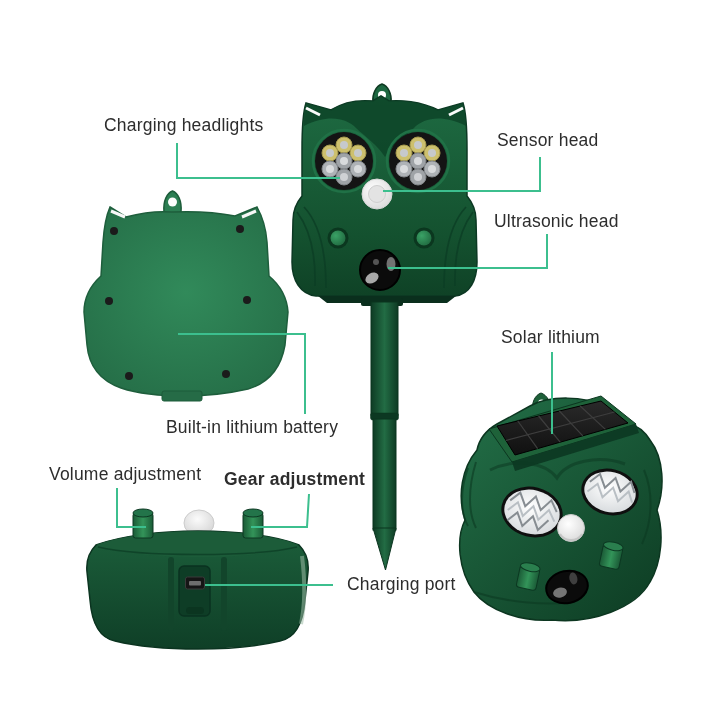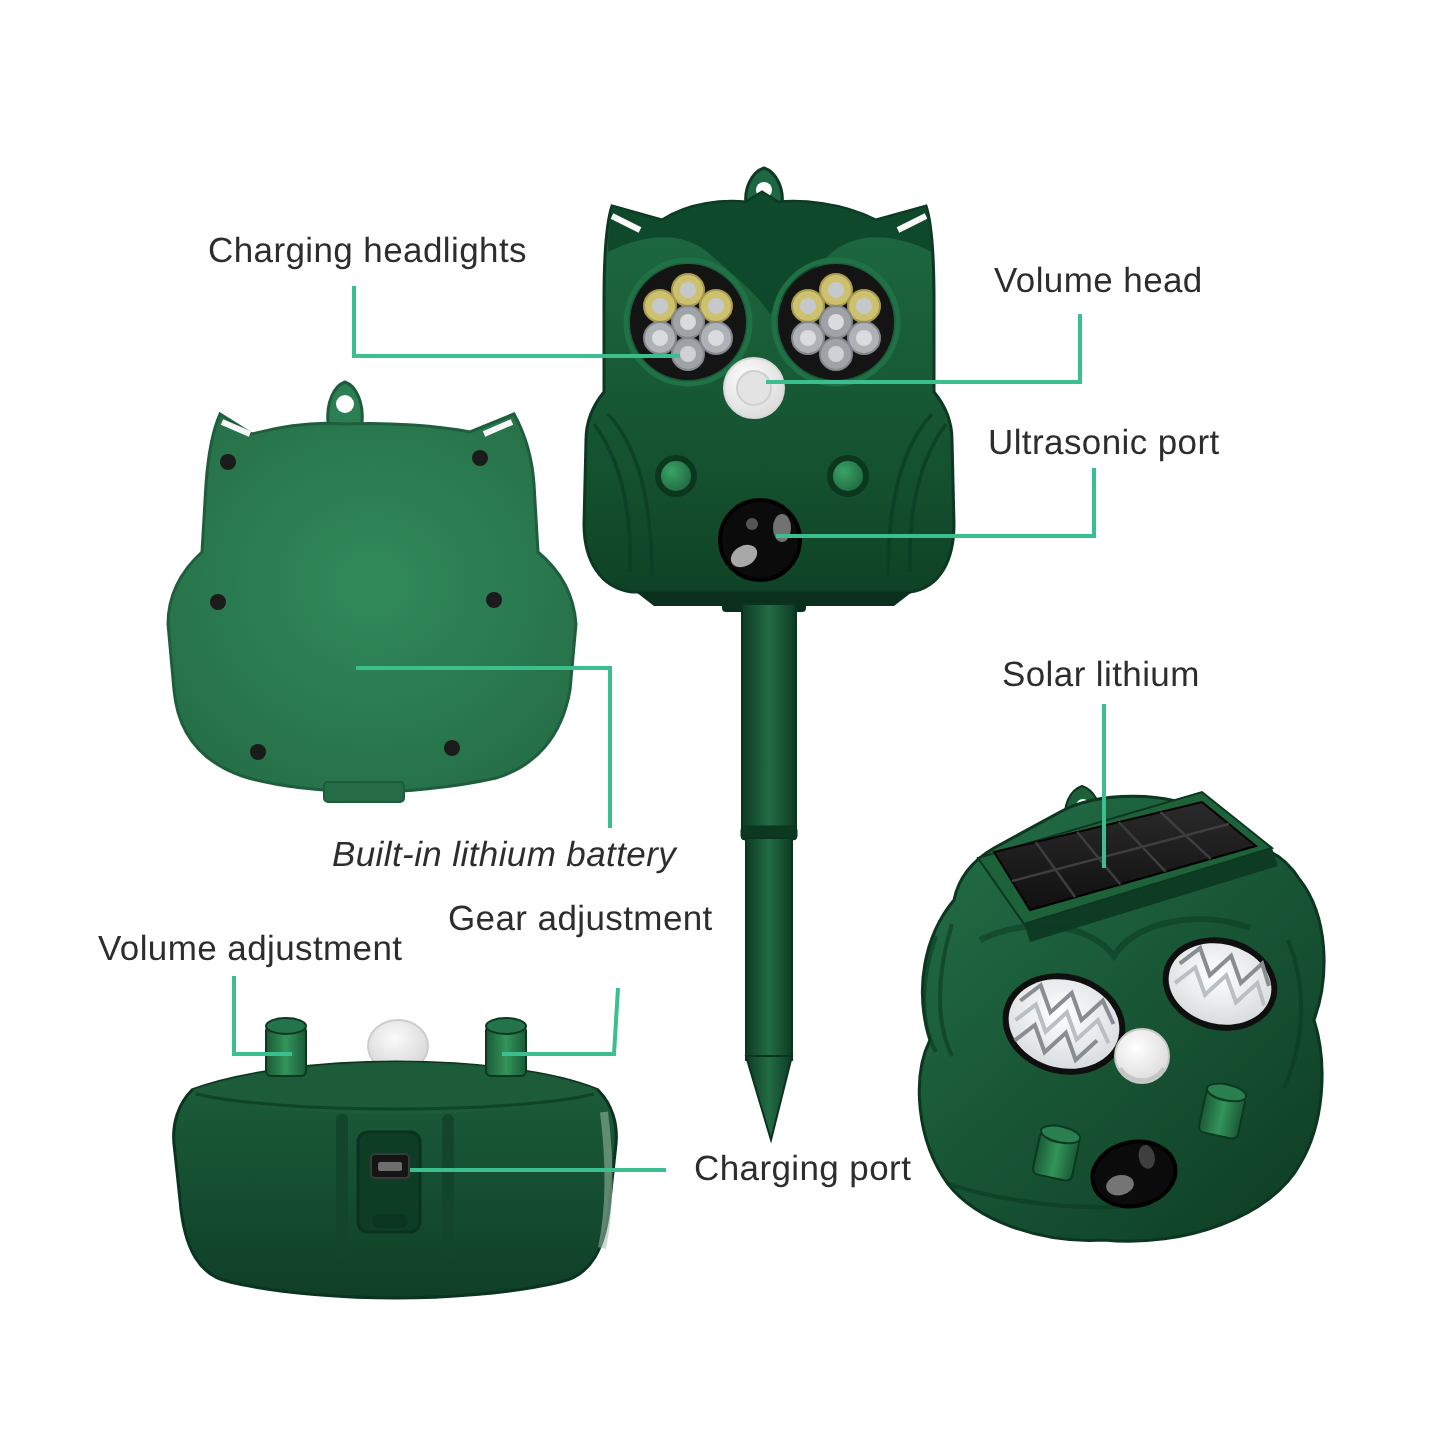--- a/index.html
+++ b/index.html
@@ -267,20 +267,20 @@
       <polyline points="547,234 547,268 388,268"></polyline>
       <polyline points="552,352 552,434"></polyline>
       <polyline points="178,334 305,334 305,414"></polyline>
       <polyline points="117,488 117,527 146,527"></polyline>
       <polyline points="309,494 307,527 251,527"></polyline>
       <polyline points="205,585 333,585"></polyline>
     </g>
   </svg>
 
   <div class="label" style="left:104px;top:115px;">Charging headlights</div>
-  <div class="label" style="left:497px;top:130px;">Volume head</div>
-  <div class="label" style="left:494px;top:211px;">Ultrasonic port</div>
+  <div class="label" style="left:497px;top:130px;">Sensor head</div>
+  <div class="label" style="left:494px;top:211px;">Ultrasonic head</div>
   <div class="label" style="left:501px;top:327px;">Solar lithium</div>
-  <div class="label" style="left:166px;top:417px;font-style:italic;">Built-in lithium battery</div>
+  <div class="label" style="left:166px;top:417px;">Built-in lithium battery</div>
   <div class="label" style="left:49px;top:464px;">Volume adjustment</div>
-  <div class="label" style="left:224px;top:449px;">Gear adjustment</div>
+  <div class="label" style="left:224px;top:469px;font-weight:bold;">Gear adjustment</div>
   <div class="label" style="left:347px;top:574px;">Charging port</div>
 </div>
 
 </body></html>

